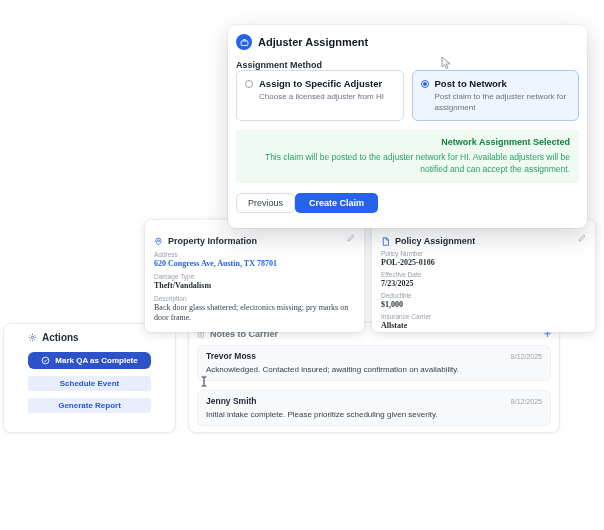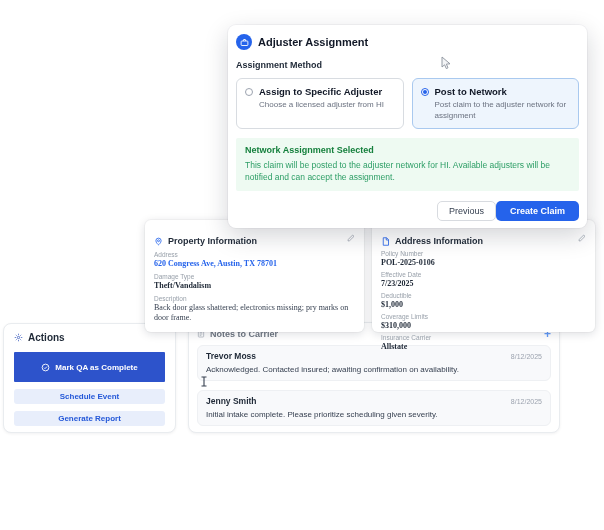--- a/index.html
+++ b/index.html
@@ -14,26 +14,26 @@
   .abs { position:absolute; }
 
   
   .panel {
     background:#fff;
     border:1px solid #e9ecef;
     border-radius:8px;
     box-shadow:0 1px 3px rgba(16,24,40,.06);
     z-index:1;
   }
-  .actions-panel { left:3px; top:323px; width:173px; height:110px; padding:8px 10px; }
+  .actions-panel { left:3px; top:323px; width:173px; height:110px; padding:8px 24px; }
   .panel-header { display:flex; align-items:center; gap:5px; }
   .panel-title { font-size:10px; font-weight:bold; color:#1f2937; }
   .btn-primary-action {
-    margin-top:9px; width:100%; height:30px;
-    background:#2d53cb; color:#fff; border:none; border-radius:1px;
+    margin-top:9px; width:100%; height:17px;
+    background:#2d53cb; color:#fff; border:none; border-radius:6px;
     font-family:inherit; font-size:8px; font-weight:bold;
     display:flex; align-items:center; justify-content:center; gap:5px;
     cursor:pointer;
   }
   .btn-soft {
     margin-top:7px; width:100%; height:15px;
     background:#e8eefb; color:#2458d8; border:none; border-radius:3px;
     font-family:inherit; font-size:8px; font-weight:bold; cursor:pointer;
     display:flex; align-items:center; justify-content:center;
   }
@@ -77,39 +77,39 @@
     z-index:3; padding:9px 8px 8px;
   }
   .modal-header { display:flex; align-items:center; gap:6px; }
   .modal-icon {
     width:16px; height:16px; border-radius:50%; background:#2563eb;
     display:flex; align-items:center; justify-content:center; flex:none;
   }
   .modal-title { font-size:11px; font-weight:bold; color:#111827; }
   .section-label { margin-top:10px; font-size:9px; font-weight:bold; color:#1f2937; }
   .section-hint { margin-top:3px; font-size:8.5px; color:#6b7280; }
-  .options { display:flex; gap:8px; margin-top:8px; }
+  .options { display:flex; gap:8px; margin-top:0; }
   .option-card {
     flex:1; border-radius:6px; padding:7px 8px 6px; min-height:43px; cursor:pointer;
   }
   .option-card.unselected { background:#fff; border:1px solid #d8dce1; }
   .option-card.selected { background:#eef5fd; border:1px solid #a9c9ef; }
   .option-top { display:flex; align-items:center; gap:6px; }
   .radio { width:8px; height:8px; border-radius:50%; background:#fff; flex:none; }
   .radio.off { border:1px solid #9ca3af; }
   .radio.on { border:1px solid #2563eb; display:flex; align-items:center; justify-content:center; }
   .radio-dot { width:4px; height:4px; border-radius:50%; background:#2563eb; }
   .option-title { font-size:9.5px; font-weight:bold; color:#111827; }
   .option-desc { margin:3px 0 0 14px; font-size:8px; color:#6b7280; line-height:1.35; }
   .alert {
-    margin-top:9px; background:#eefaf2; border-radius:2px; padding:7px 9px 8px;
+    margin-top:9px; background:#eefaf2; border-radius:2px; padding:7px 9px 8px;text-align:right;
   }
   .alert-title { font-size:9px; font-weight:bold; color:#15803d; }
   .alert-msg { margin-top:4px; font-size:8.5px; color:#2d9e66; line-height:1.45; max-width:330px; }
-  .modal-footer { display:flex; justify-content:flex-end; align-items:center; margin-top:10px; }
+  .modal-footer { display:flex; justify-content:flex-start; align-items:center; margin-top:10px; }
   .btn-previous {
     background:#fff; border:1px solid #d8dbe0; border-radius:5px;
     font-family:inherit; font-size:9px; color:#374151; padding:4px 11px; cursor:pointer;
   }
   .btn-create {
     background:#2563eb; border:none; border-radius:5px;
     font-family:inherit; font-size:9px; font-weight:bold; color:#fff; padding:5px 14px; cursor:pointer;
   }
 
   .cursor { z-index:6; pointer-events:none; }
@@ -203,42 +203,38 @@
 </div>
 
 <div class="abs info-card policy-card">
   <div class="info-header">
     <span style="color:#2563eb; display:flex;">
       <svg width="9" height="9" viewBox="0 0 24 24" fill="none" stroke="currentColor" stroke-width="2.2">
         <path d="M6 2h9l5 5v15H6z"></path>
         <path d="M14 2v6h6"></path>
       </svg>
     </span>
-    <span class="info-title">Address Information</span>
+    <span class="info-title">Policy Assignment</span>
     <span class="edit-icon">
       <svg width="8" height="8" viewBox="0 0 24 24" fill="none" stroke="currentColor" stroke-width="2.2">
         <path d="M17 3l4 4L8 20l-5 1 1-5L17 3z"></path>
       </svg>
     </span>
   </div>
   <div class="field">
     <div class="field-label">Policy Number</div>
     <div class="field-value">POL-2025-0106</div>
   </div>
   <div class="field">
     <div class="field-label">Effective Date</div>
     <div class="field-value">7/23/2025</div>
   </div>
   <div class="field">
     <div class="field-label">Deductible</div>
     <div class="field-value">$1,000</div>
-  </div>
-  <div class="field">
-    <div class="field-label">Coverage Limits</div>
-    <div class="field-value">$310,000</div>
   </div>
   <div class="field">
     <div class="field-label">Insurance Carrier</div>
     <div class="field-value">Allstate</div>
   </div>
 </div>
 
 <div class="abs modal">
   <div class="modal-header">
     <span class="modal-icon">

